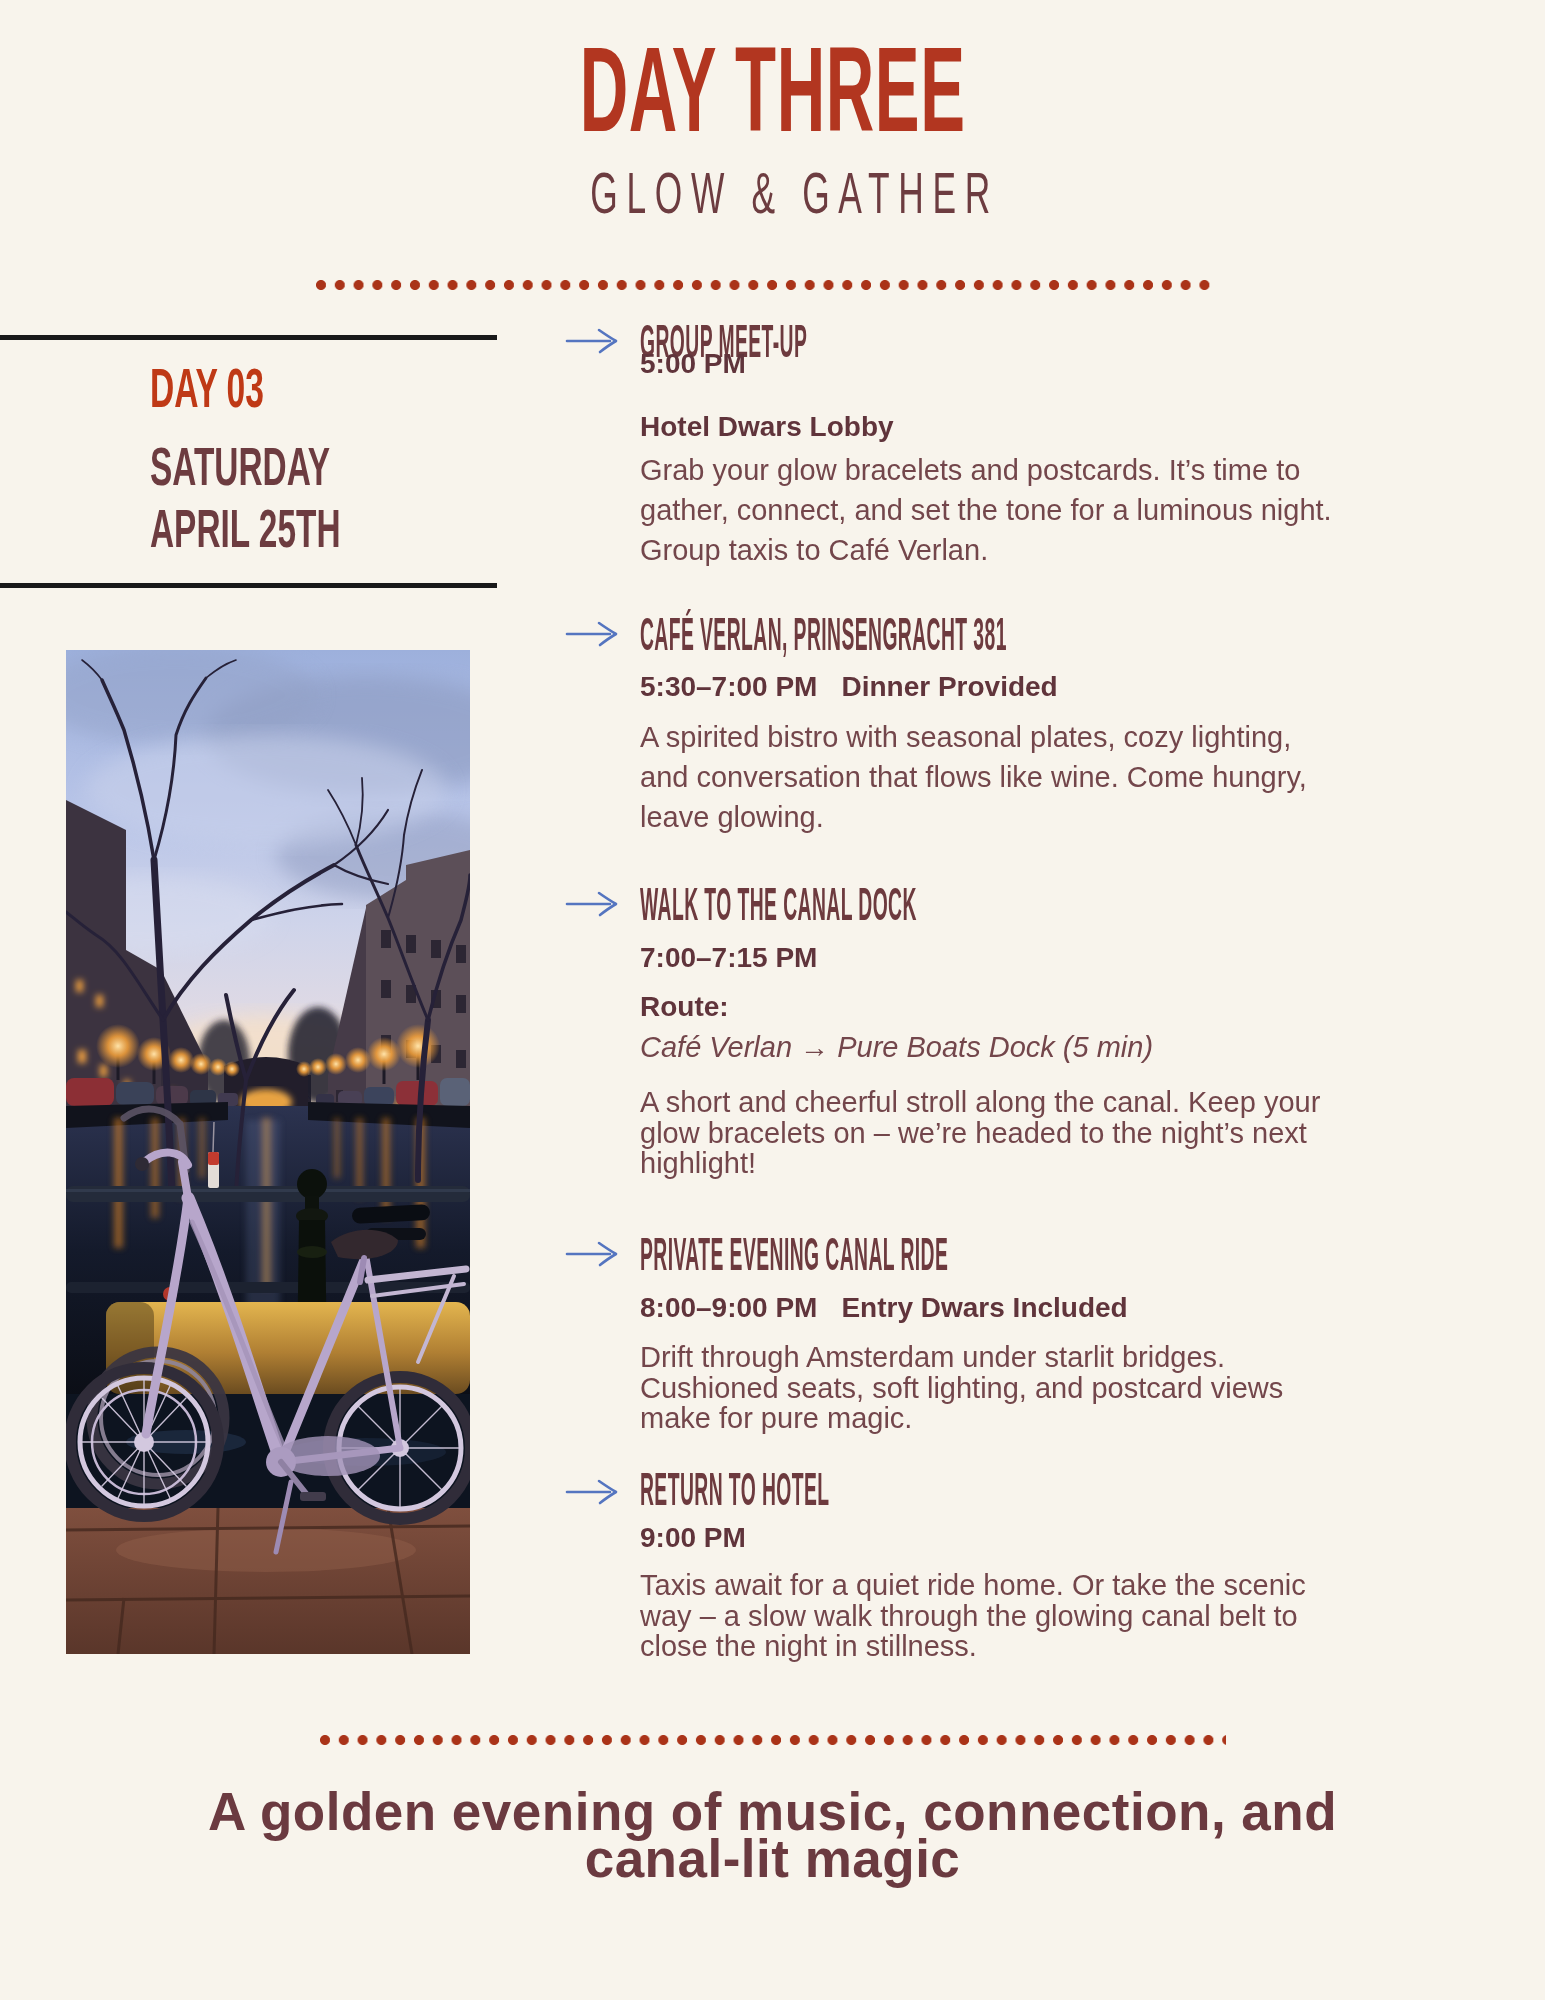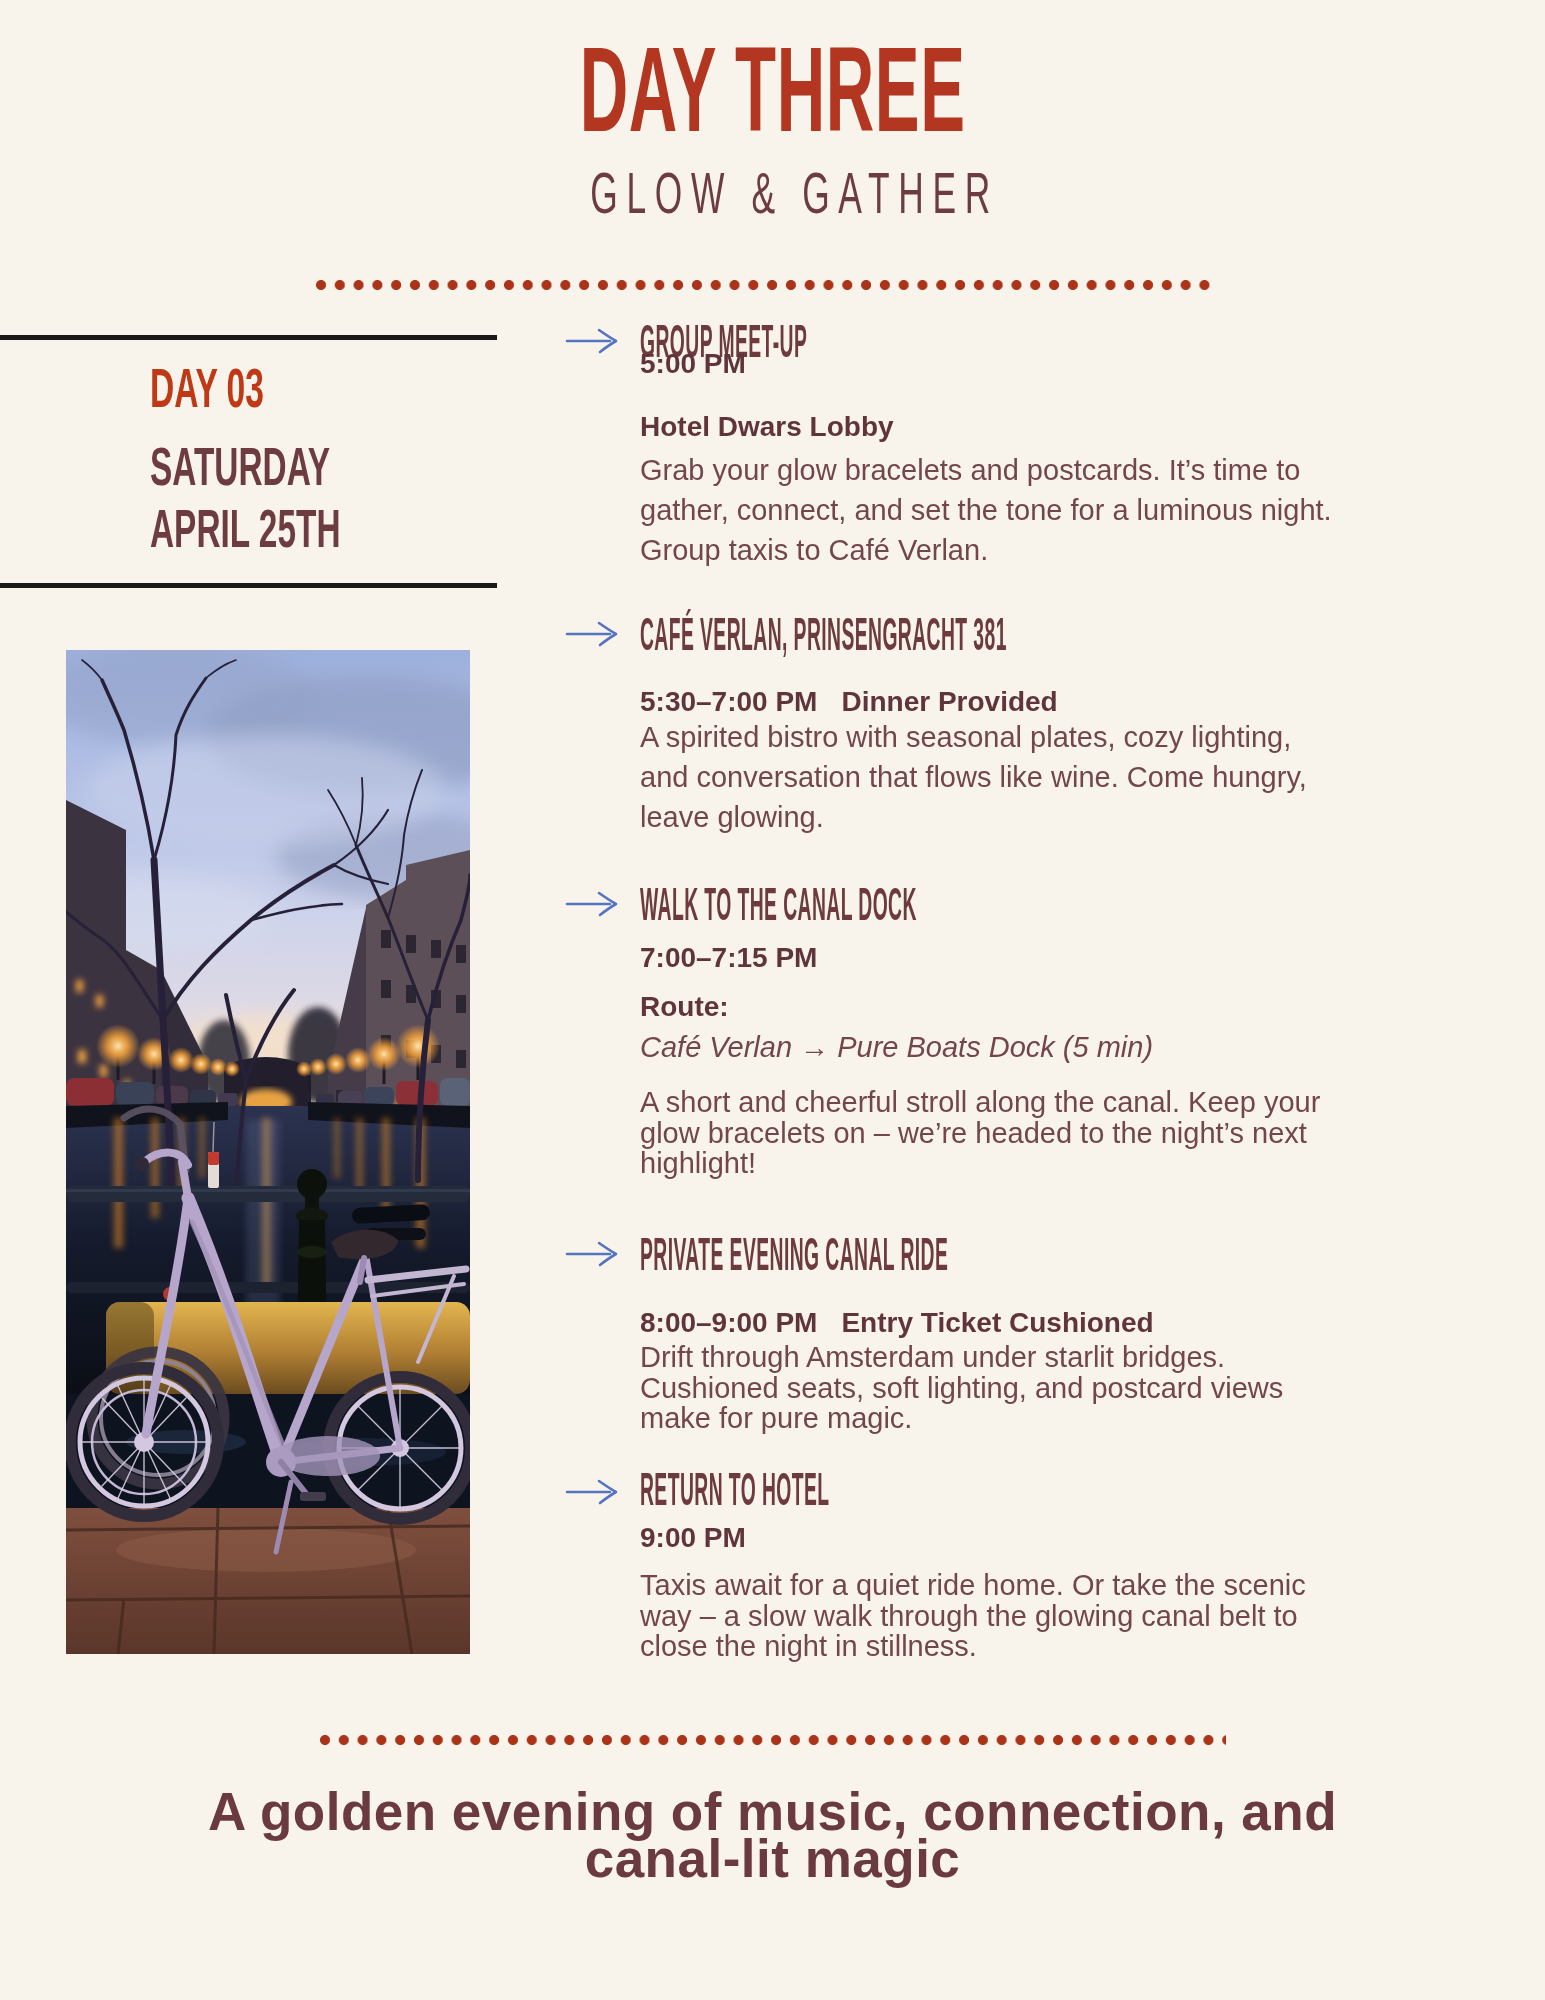--- a/index.html
+++ b/index.html
@@ -27,21 +27,21 @@
   .side-day{top:360px;font-size:56px;color:var(--orange);transform:scaleX(.60);}
   .side-weekday{top:440px;font-size:53px;color:var(--maroon);transform:scaleX(.63);}
   .side-date{top:502px;font-size:53px;color:var(--maroon);transform:scaleX(.63);}
   .photo{position:absolute;left:66px;top:650px;width:404px;height:1004px;overflow:hidden;}
   .photo svg{display:block;width:404px;height:1004px;}
   .arrow{position:absolute;left:564px;width:58px;height:32px;}
   .sec-title{position:absolute;left:640px;font-size:46px;font-weight:bold;color:var(--heading);
         line-height:46px;white-space:nowrap;transform:scaleX(.42);transform-origin:left top;letter-spacing:1px;}
   .b-line{position:absolute;left:640px;font-size:28px;font-weight:bold;color:var(--boldline);
         line-height:34px;white-space:nowrap;}
-  .time-row{display:flex;gap:24px;margin-top:15px;}
+  .time-row{display:flex;gap:24px;}
   .body-text{position:absolute;left:640px;width:880px;font-size:29px;color:var(--body);white-space:pre-line;}
   .lh40{line-height:40px;}
   .lh30{line-height:30.5px;}
   .route-val{position:absolute;left:640px;font-size:29px;color:var(--body);line-height:34px;white-space:nowrap;}
   .caption{position:absolute;left:0;right:0;top:1788px;text-align:center;font-size:53px;font-weight:bold;
         color:#6b3a40;line-height:47px;white-space:pre-line;letter-spacing:.5px;}
 </style>
 </head>
 <body>
 
@@ -345,21 +345,21 @@
 glow bracelets on – we’re headed to the night’s next
 highlight!</div>
 
   <svg class="arrow" style="top:1238px;" viewBox="0 0 58 32">
     <path d="M3,16 H46 M35,5 Q45,12 52,16 Q45,20 36,27" stroke="#5575c0" stroke-width="2.6" fill="none" stroke-linecap="round" stroke-linejoin="round"></path>
   </svg>
   <div class="sec-title" style="top:1231px;">PRIVATE EVENING CANAL RIDE</div>
   <div class="b-line" style="top:1291px;">
     <div class="time-row">
       <span>8:00–9:00 PM</span>
-      <span>Entry Ticket Cushioned</span>
+      <span>Entry Dwars Included</span>
     </div>
   </div>
   <div class="body-text lh30" style="top:1342px;">Drift through Amsterdam under starlit bridges.
 Cushioned seats, soft lighting, and postcard views
 make for pure magic.</div>
 
   <svg class="arrow" style="top:1476px;" viewBox="0 0 58 32">
     <path d="M3,16 H46 M35,5 Q45,12 52,16 Q45,20 36,27" stroke="#5575c0" stroke-width="2.6" fill="none" stroke-linecap="round" stroke-linejoin="round"></path>
   </svg>
   <div class="sec-title" style="top:1466px;">RETURN TO HOTEL</div>

